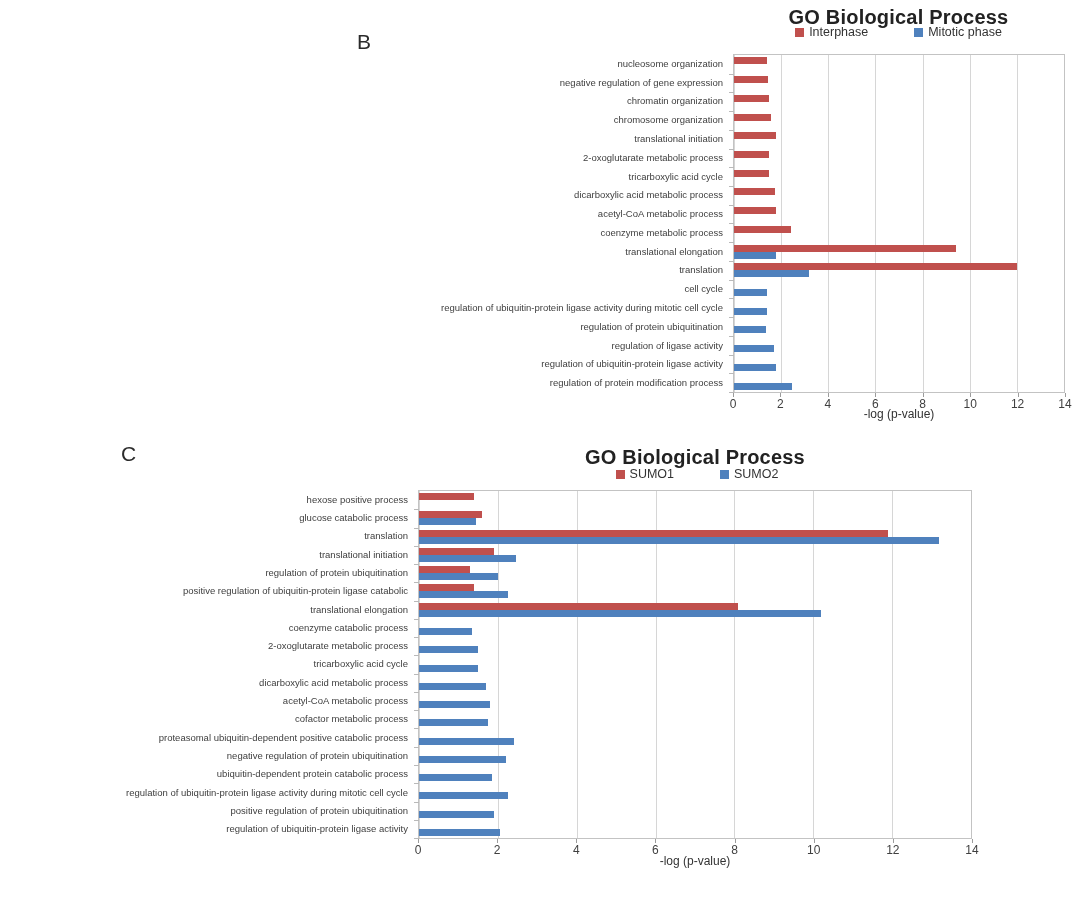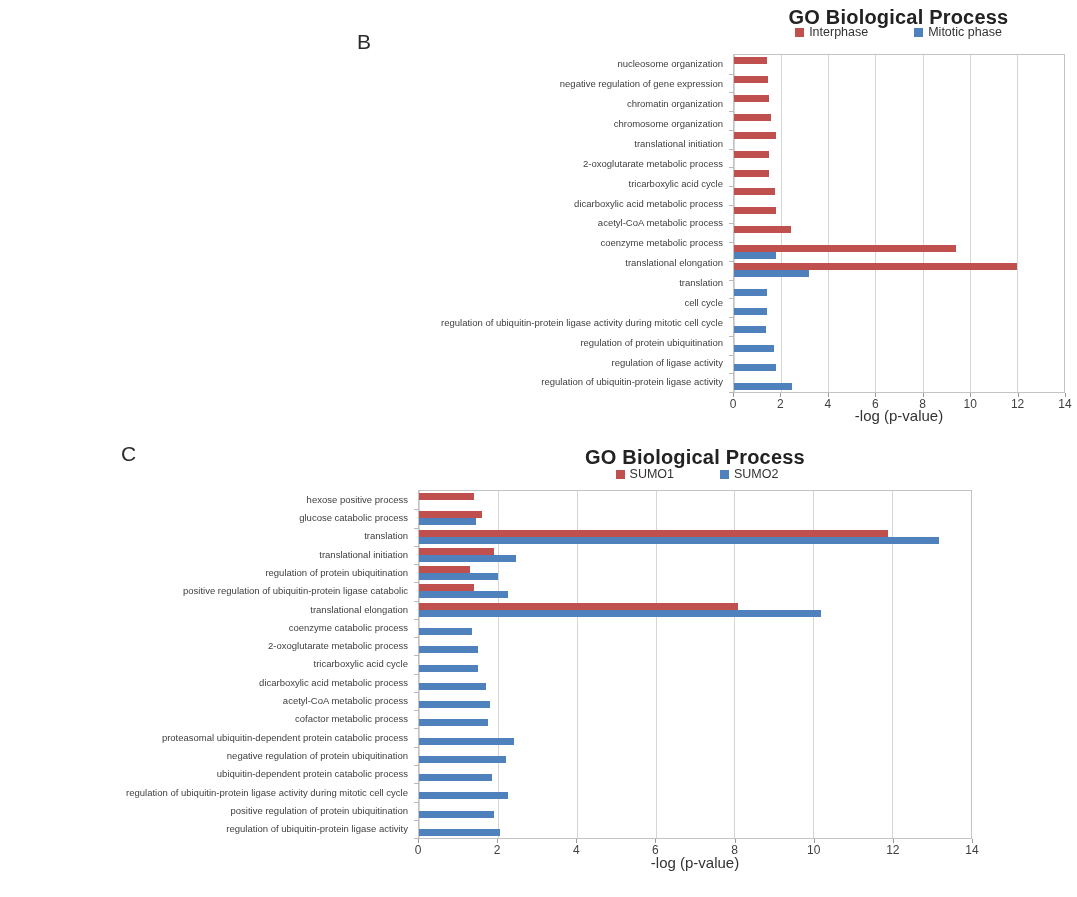--- a/index.html
+++ b/index.html
@@ -19,21 +19,21 @@
         background-image:repeating-linear-gradient(to right,#d6d6d6 0,#d6d6d6 1px,
           transparent 1px,transparent calc(100%/7));
         display:flex;flex-direction:column;}
   .row{flex:1;position:relative;display:flex;flex-direction:column;justify-content:center;}
   .row::after{content:"";position:absolute;left:-5px;bottom:-1px;width:5px;height:1px;background:#b9b9b9;}
   .bar{height:7px;}
   .xaxis{position:absolute;height:20px;}
   .xtick{position:absolute;top:0;width:1px;height:4px;background:#9c9c9c;}
   .xtick-label{position:absolute;top:4px;transform:translateX(-50%);
                font-size:12px;color:#3f3f3f;}
-  .xlabel{position:absolute;text-align:center;font-size:15px;color:#333;}
+  .xlabel{position:absolute;text-align:center;font-size:12px;color:#333;}
   
   .chartB .panel-letter{left:357px;top:30px;}
   .chartB .title{left:693px;top:6px;width:411px;}
   .chartB .legend{left:733px;top:25px;width:331px;}
   .chartB .labels{left:340px;top:54px;width:388px;height:338px;}
   .chartB .plot{left:733px;top:54px;width:332px;height:339px;}
   .chartB .xaxis{left:733px;top:393px;width:332px;}
   .chartB .xlabel{left:733px;top:407px;width:332px;}
   
   .chartC .panel-letter{left:121px;top:442px;}
@@ -73,20 +73,21 @@
         <div class="cat-label">dicarboxylic acid metabolic process</div>
         <div class="cat-label">acetyl-CoA metabolic process</div>
         <div class="cat-label">coenzyme metabolic process</div>
         <div class="cat-label">translational elongation</div>
         <div class="cat-label">translation</div>
         <div class="cat-label">cell cycle</div>
         <div class="cat-label">regulation of ubiquitin-protein ligase activity during mitotic cell cycle</div>
         <div class="cat-label">regulation of protein ubiquitination</div>
         <div class="cat-label">regulation of ligase activity</div>
         <div class="cat-label">regulation of ubiquitin-protein ligase activity</div>
+        <div class="cat-label">regulation of protein modification process</div>
       </div>
     <div class="plot">
         <div class="row">
           <div class="bar" style="width: 10%; background: rgb(192, 80, 77);"></div>
           <div class="bar" style="width: 0%; background: transparent;"></div>
         </div>
         <div class="row">
           <div class="bar" style="width: 10.3571%; background: rgb(192, 80, 77);"></div>
           <div class="bar" style="width: 0%; background: transparent;"></div>
         </div>
@@ -196,21 +197,21 @@
         <div class="cat-label">translational initiation</div>
         <div class="cat-label">regulation of protein ubiquitination</div>
         <div class="cat-label">positive regulation of ubiquitin-protein ligase catabolic</div>
         <div class="cat-label">translational elongation</div>
         <div class="cat-label">coenzyme catabolic process</div>
         <div class="cat-label">2-oxoglutarate metabolic process</div>
         <div class="cat-label">tricarboxylic acid cycle</div>
         <div class="cat-label">dicarboxylic acid metabolic process</div>
         <div class="cat-label">acetyl-CoA metabolic process</div>
         <div class="cat-label">cofactor metabolic process</div>
-        <div class="cat-label">proteasomal ubiquitin-dependent protein catabolic process</div>
+        <div class="cat-label">proteasomal ubiquitin-dependent positive catabolic process</div>
         <div class="cat-label">negative regulation of protein ubiquitination</div>
         <div class="cat-label">ubiquitin-dependent protein catabolic process</div>
         <div class="cat-label">regulation of ubiquitin-protein ligase activity during mitotic cell cycle</div>
         <div class="cat-label">positive regulation of protein ubiquitination</div>
         <div class="cat-label">regulation of ubiquitin-protein ligase activity</div>
       </div>
     <div class="plot">
         <div class="row">
           <div class="bar" style="width: 10%; background: rgb(192, 80, 77);"></div>
           <div class="bar" style="width: 0%; background: transparent;"></div>

